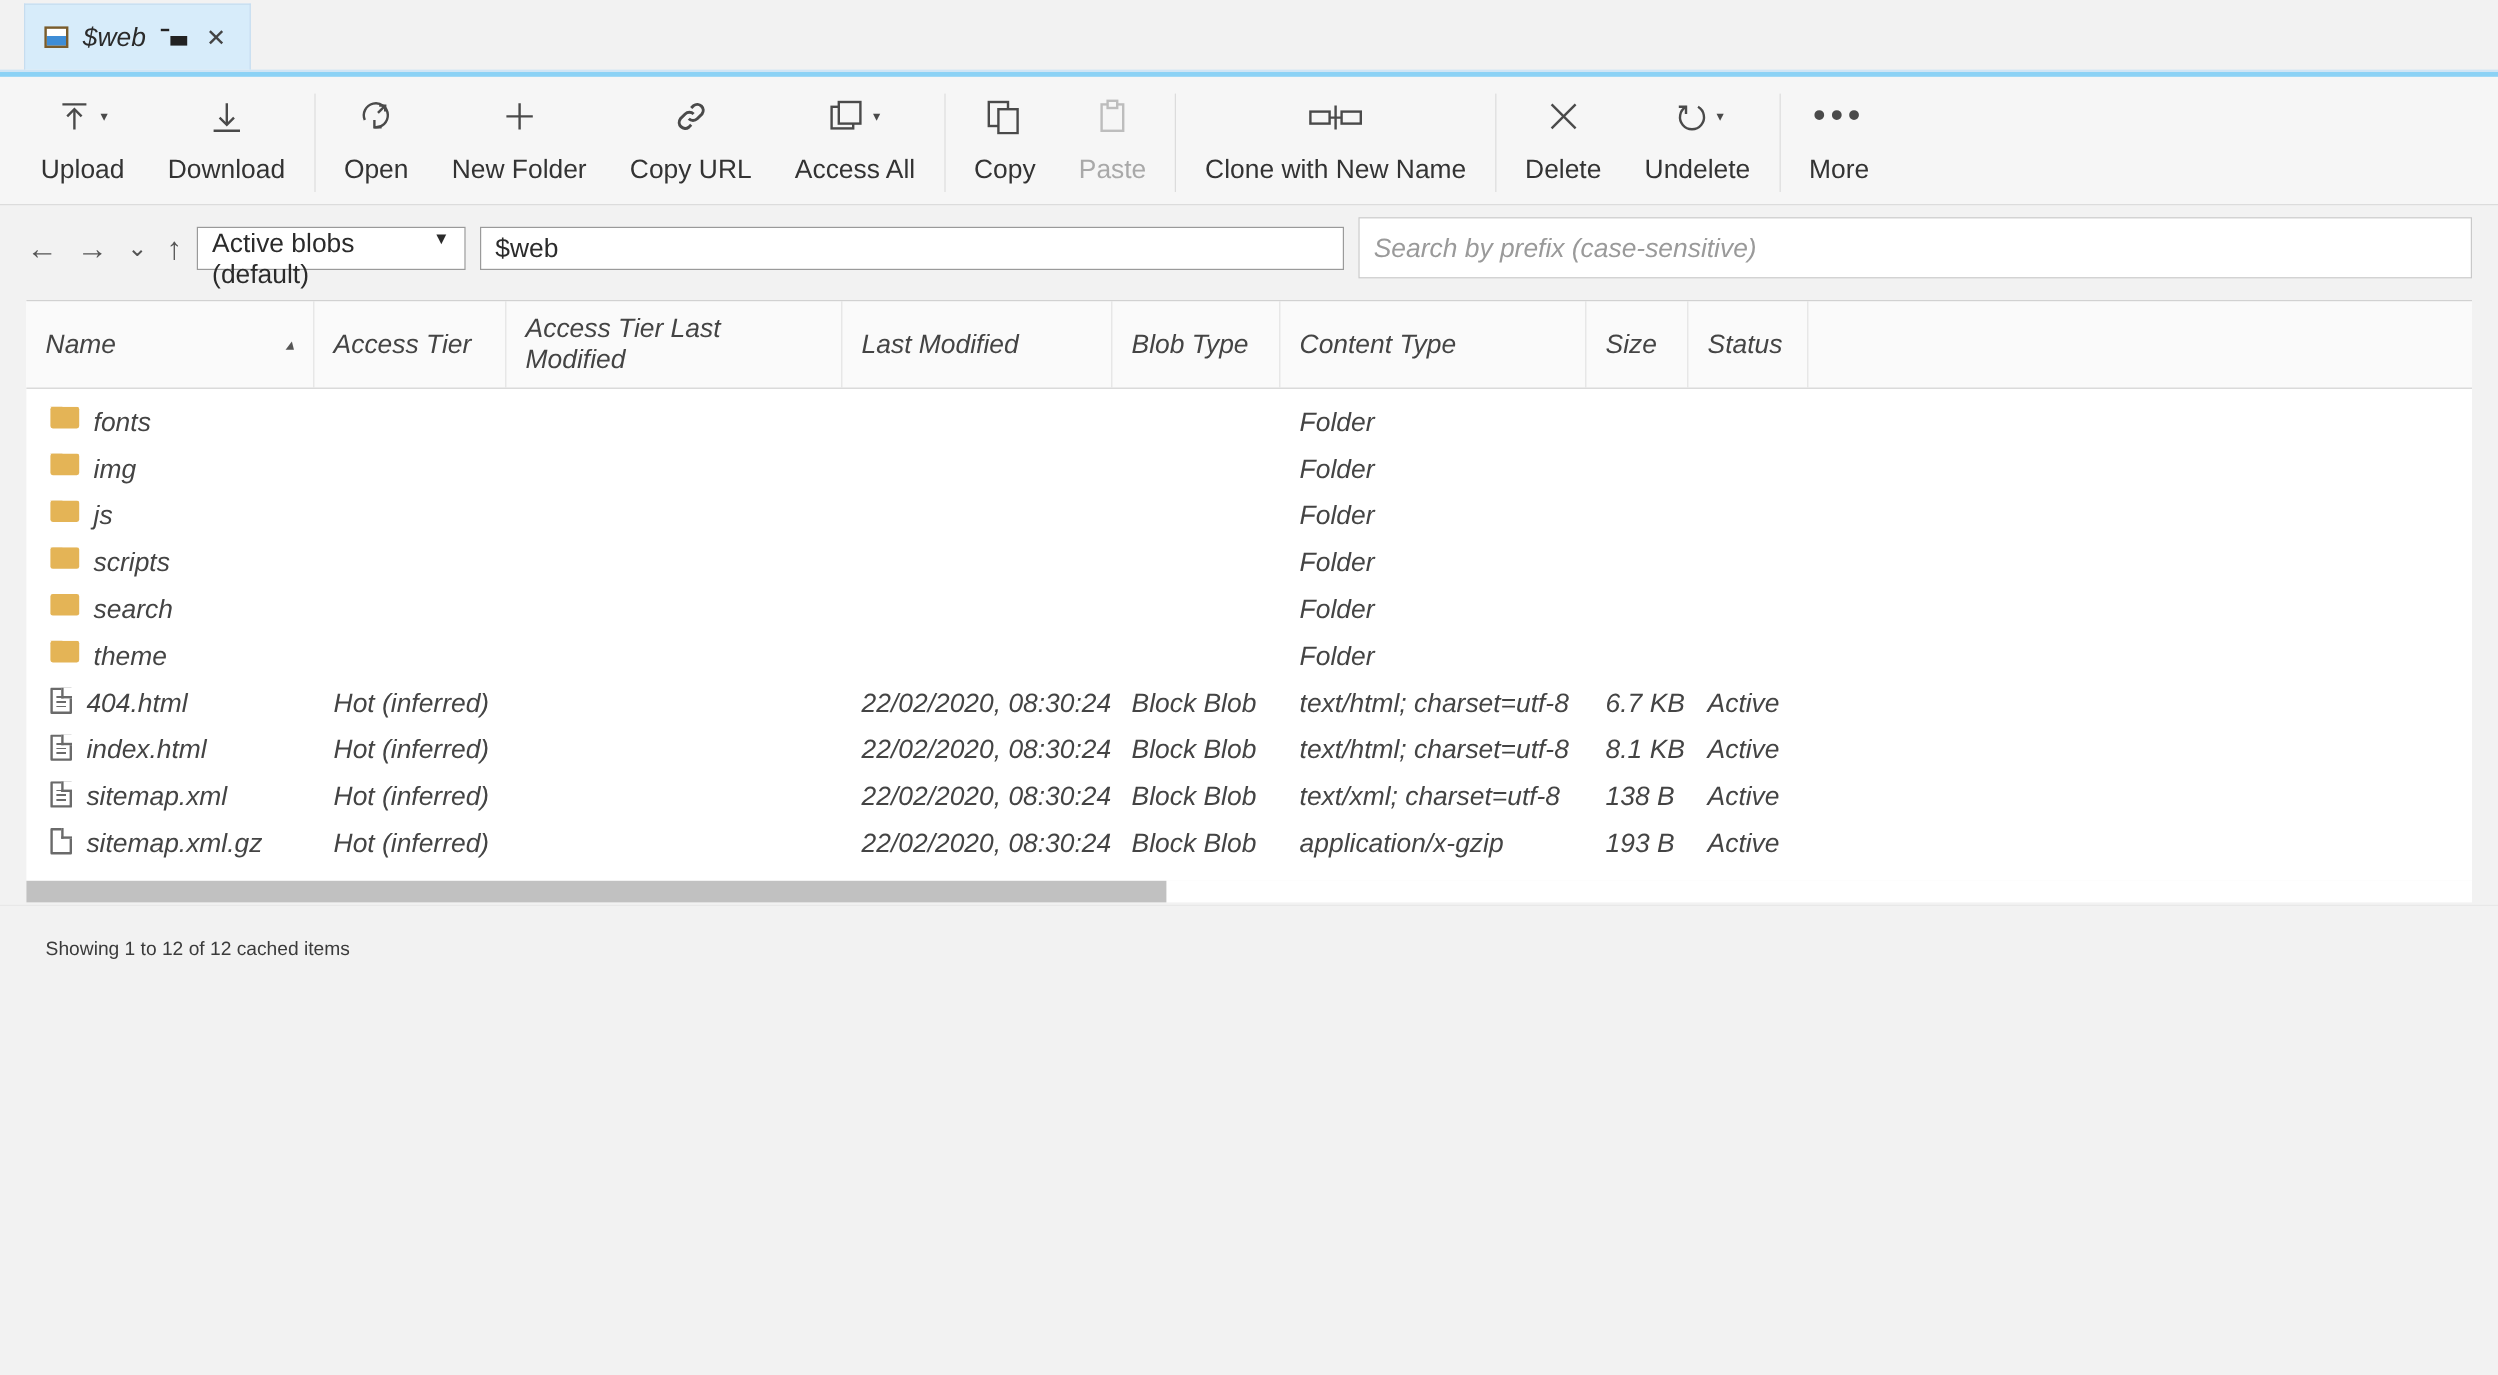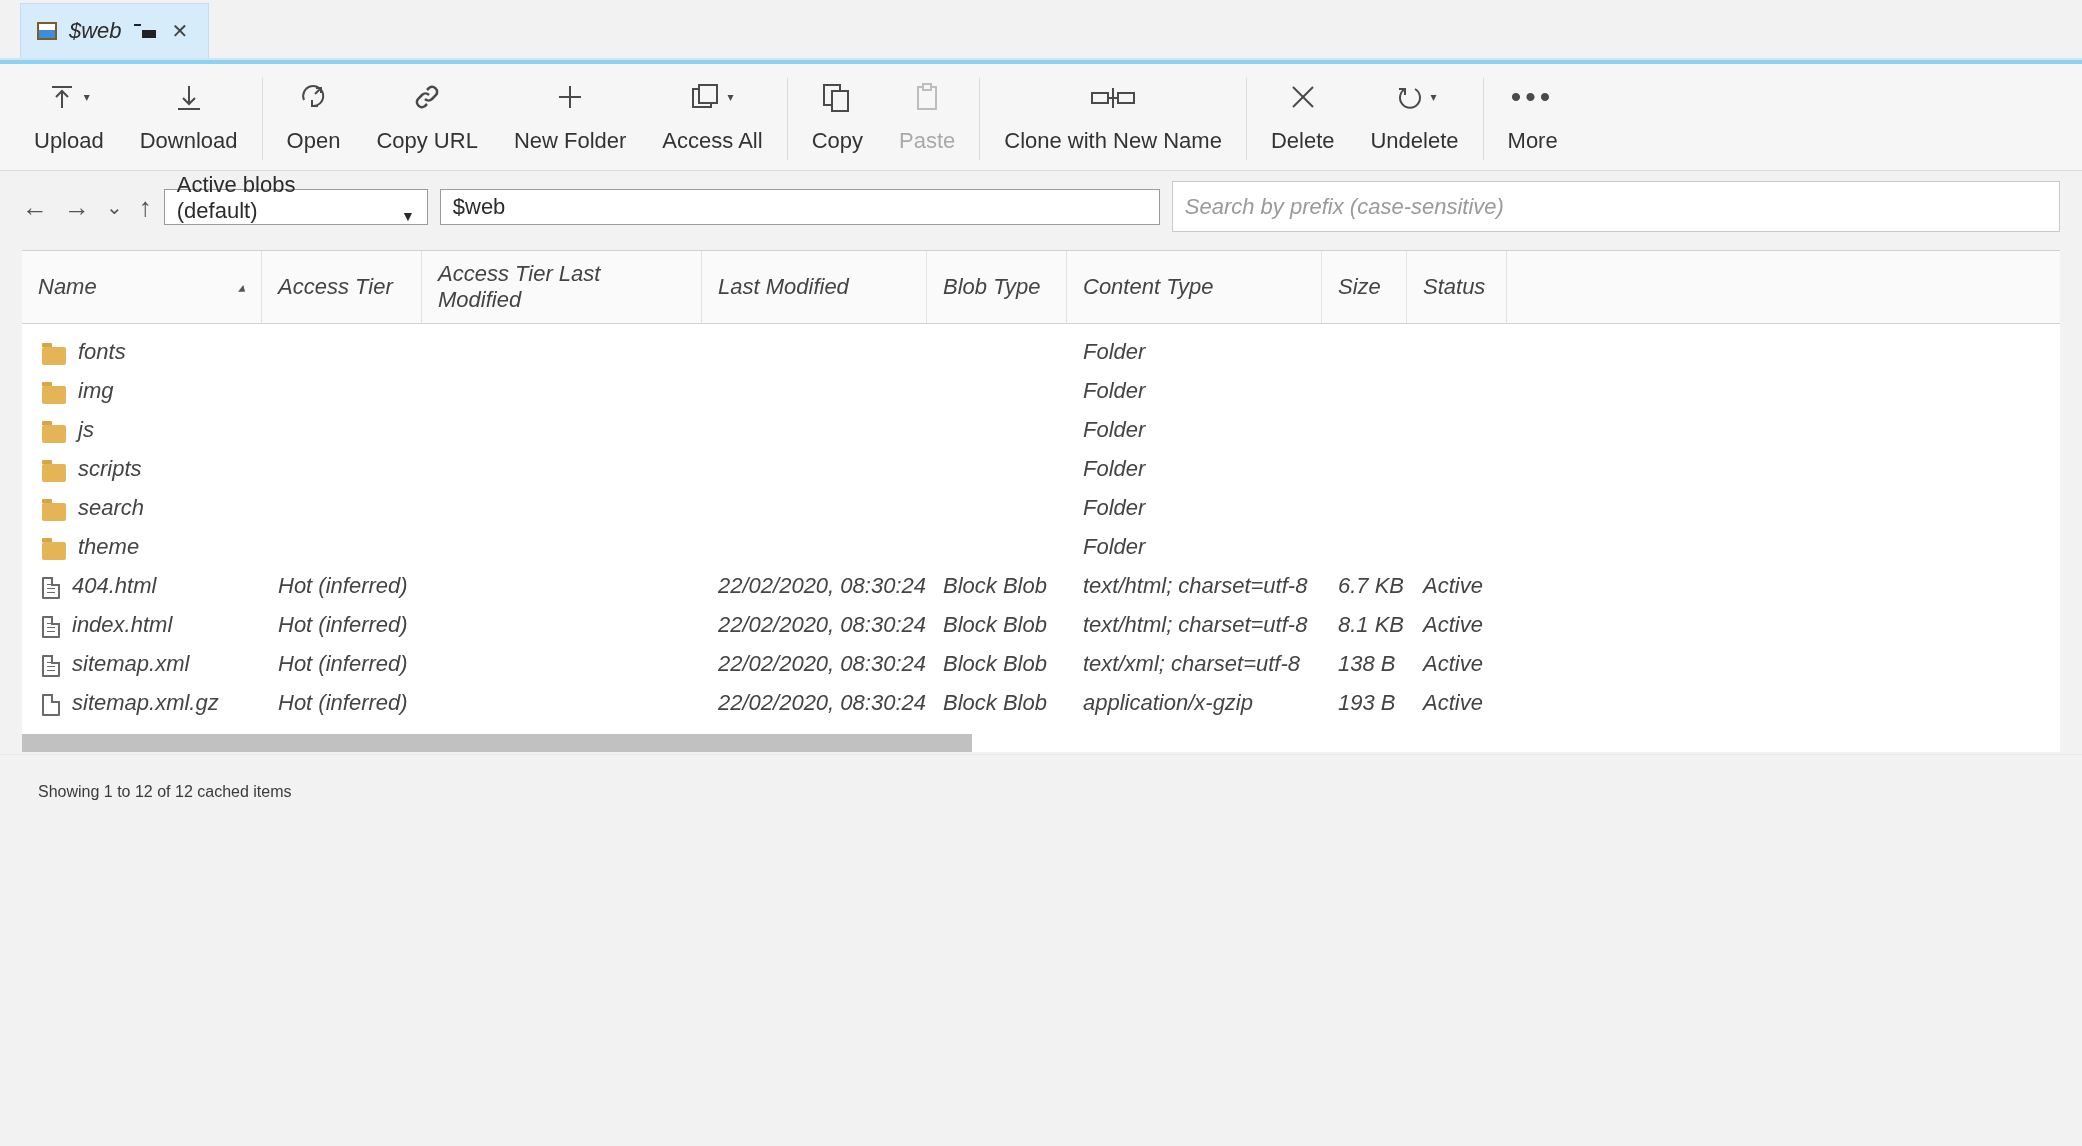--- a/index.html
+++ b/index.html
@@ -127,23 +127,23 @@
     cursor: pointer;
     font-size: 26px;
     line-height: 1;
   }
   .select-box {
     border: 1px solid #9a9a9a;
     background: #fff;
     height: 36px;
     padding: 0 12px;
     font-size: 22px;
-    width: 264px;
-    display: flex;
-    align-items: flex-end;
+    width: 224px;
+    display: flex;
+    align-items: flex-start;
     justify-content: space-between;
     cursor: pointer;
     gap: 25px;
   }
   .select-box .arrow { font-size: 14px; }
   .path-box {
     border: 1px solid #9a9a9a;
     background: #fff;
     height: 36px;
     padding: 0 12px;
@@ -199,21 +199,21 @@
   }
   .grow > div {
     padding: 0 16px;
     color: #444;
     font-size: 22px;
     white-space: nowrap;
     overflow: hidden;
   }
   .namecell {
     display: flex;
-    align-items: flex-end;
+    align-items: flex-start;
     gap: 12px;
     padding-left: 20px !important;
   }
   .folder-icon {
     width: 24px;
     height: 18px;
     background: #e4b456;
     border-radius: 2px;
     position: relative;
     flex-shrink: 0;
@@ -323,35 +323,35 @@
         <path d="M6 18 A10 10 0 1 1 14 24"></path>
           <polyline points="14,18 14,24 20,24" fill="none"></polyline>
         <polyline points="17,12 23,6"></polyline>
           <polyline points="18,6 23,6 23,11"></polyline>
       </svg>
     </span>
     <span>Open</span>
   </div>
   <div class="tbtn">
     <span class="ticon">
-      <svg width="30" height="30" viewBox="0 0 30 30" fill="none" stroke="#4a4a4a" stroke-width="2.5">
-        <path d="M13 17a5 5 0 0 0 7 0l4-4a5 5 0 0 0-7-7l-2 2"></path>
-          <path d="M17 13a5 5 0 0 0-7 0l-4 4a5 5 0 0 0 7 7l2-2"></path>
-      </svg>
-    </span>
-    <span>Copy URL</span>
-  </div>
-  <div class="tbtn">
-    <span class="ticon">
       <svg width="30" height="30" viewBox="0 0 30 30" stroke="#4a4a4a" stroke-width="2">
           <line x1="15" y1="4" x2="15" y2="26"></line>
           <line x1="4" y1="15" x2="26" y2="15"></line>
         </svg>
     </span>
     <span>New Folder</span>
+  </div>
+  <div class="tbtn">
+    <span class="ticon">
+      <svg width="30" height="30" viewBox="0 0 30 30" fill="none" stroke="#4a4a4a" stroke-width="2.5">
+        <path d="M13 17a5 5 0 0 0 7 0l4-4a5 5 0 0 0-7-7l-2 2"></path>
+          <path d="M17 13a5 5 0 0 0-7 0l-4 4a5 5 0 0 0 7 7l2-2"></path>
+      </svg>
+    </span>
+    <span>Copy URL</span>
   </div>
   <div class="tbtn">
     <span class="ticon">
       <svg width="34" height="28" viewBox="0 0 34 28" fill="none" stroke="#4a4a4a" stroke-width="2">
         <rect x="2" y="6" width="18" height="18"></rect>
           <rect x="8" y="2" width="18" height="18" fill="#f6f6f6"></rect>
       </svg>
       <span style="font-size:12px;margin-left:2px;">▾</span>
     </span>
     <span>Access All</span>

